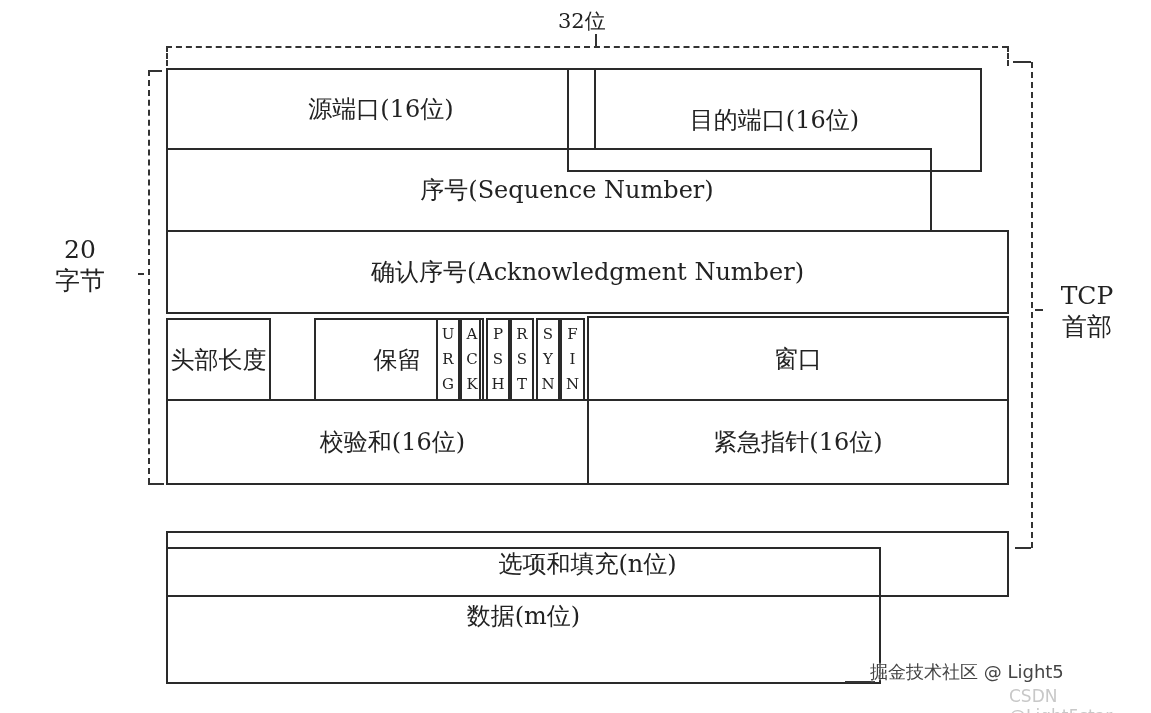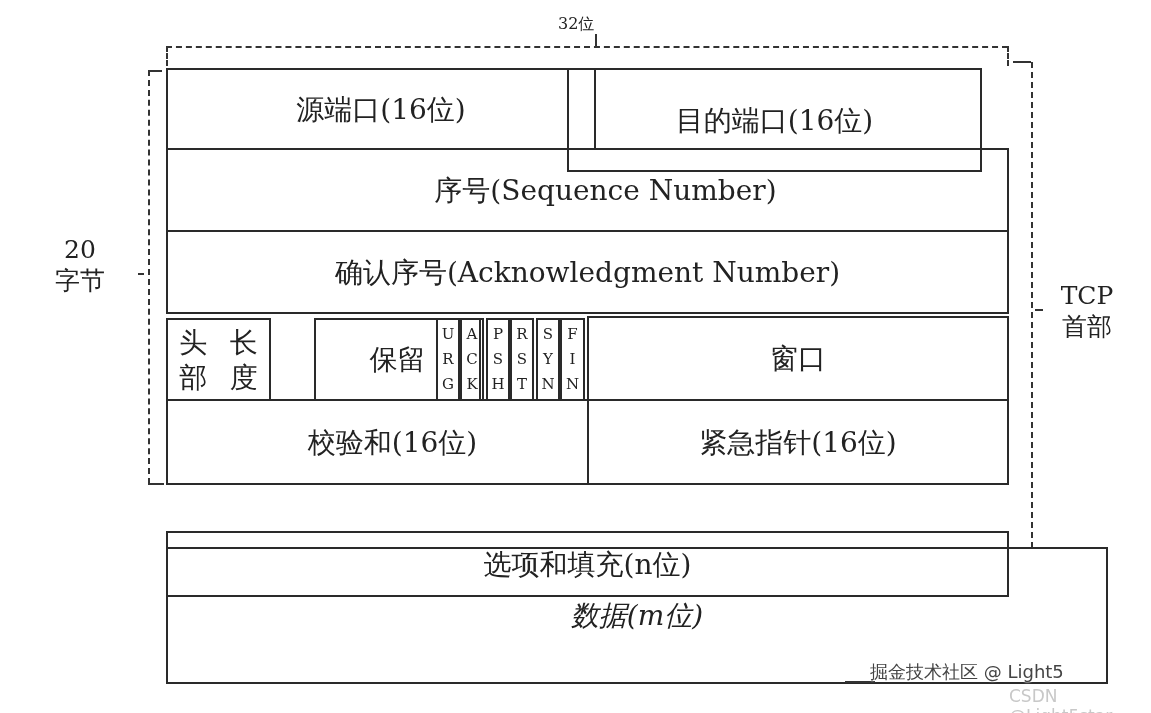--- a/index.html
+++ b/index.html
@@ -1,36 +1,36 @@
 <!DOCTYPE html>
 <html><head>
   <meta charset="utf-8">
   <style>
     html, body { margin: 0; padding: 0; background: #ffffff; }
     body { width: 1151px; height: 713px; position: relative; overflow: hidden;
            font-family: "DejaVu Serif", "Liberation Serif", serif; color: #222; }
     .cell { position: absolute; box-sizing: border-box; border: 2px solid #2a2a2a;
             display: flex; align-items: center; justify-content: center;
-            font-size: 28px; text-align: center; line-height: 1.25; }
+            font-size: 24px; text-align: right; line-height: 1.25; }
     .flag { position: absolute; box-sizing: border-box; border: 2px solid #2a2a2a;
             display: flex; flex-direction: column; align-items: center; justify-content: space-around;
             font-size: 15px; line-height: 1; padding: 2px 0; }
     .flag span { display: block; }
     .label { position: absolute; font-size: 25px; text-align: center; line-height: 1.25; }
     .dash-h { position: absolute; height: 0; border-top: 2px dashed #333; }
     .dash-v { position: absolute; width: 0; border-left: 2px dashed #333; }
     .tick { position: absolute; background: #333; }
     .wm1 { position: absolute; font-family: "DejaVu Sans", sans-serif; font-size: 18px; color: #444;
            text-shadow: 0 0 2px #fff, 0 0 2px #fff; }
     .wm2 { position: absolute; font-family: "DejaVu Sans", sans-serif; font-size: 17px; color: #c8c8c8; margin-left: 47px; }
   </style>
 </head>
 <body>
 
-<div class="label" style="left:558px; top:14px; font-size:16px;">32位</div>
+<div class="label" style="left:558px; top:8px; font-size:21px;">32位</div>
 <div class="tick" style="left:595px; top:34px; width:2px; height:12px;"></div>
 <div class="dash-h" style="left:166px; top:46px; width:842px;"></div>
 <div class="dash-v" style="left:166px; top:46px; height:20px;"></div>
 <div class="dash-v" style="left:1007px; top:46px; height:20px;"></div>
 
 <div class="dash-v" style="left:148px; top:70px; height:414px;"></div>
 <div class="tick" style="left:148px; top:70px; width:14px; height:2px;"></div>
 <div class="tick" style="left:138px; top:273px; width:6px; height:2px;"></div>
 <div class="tick" style="left:148px; top:483px; width:16px; height:2px;"></div>
 <div class="label" style="left:44px; top:234px; width:72px;">
@@ -43,21 +43,21 @@
 <div class="tick" style="left:1035px; top:309px; width:8px; height:2px;"></div>
 <div class="tick" style="left:1015px; top:547px; width:16px; height:2px;"></div>
 <div class="label" style="left:1052px; top:280px; width:70px;">
   <div>TCP</div>
   <div>首部</div>
 </div>
 
 <div class="cell" style="left:166px; top:68px; width:430px; height:82px;">源端口(16位)</div>
 <div class="cell" style="left:567px; top:68px; width:415px; height:104px;">目的端口(16位)</div>
 
-<div class="cell" style="left:166px; top:148px; width:843px; height:84px;padding-left:36px;">序号(Sequence Number)</div>
+<div class="cell" style="left:166px; top:148px; width:766px; height:84px;padding-left:36px;">序号(Sequence Number)</div>
 
 <div class="cell" style="left:166px; top:230px; width:843px; height:84px;">确认序号(Acknowledgment Number)</div>
 
 <div class="cell" style="left:166px; top:318px; width:105px; height:83px; ">
   <div>头部</div>
   <div>长度</div>
 </div>
 <div class="cell" style="left:269px; top:318px; width:167px; height:83px;margin-left:45px;">保留</div>
 
 <div class="flag" style="left:436px; top:318px; width:24px; height:83px;">
@@ -90,17 +90,17 @@
   <span>I</span>
   <span>N</span>
 </div>
 <div class="cell" style="left:587px; top:316px; width:422px; height:85px;">窗口</div>
 
 <div class="cell" style="left:166px; top:399px; width:423px; height:86px;padding-left:30px;">校验和(16位)</div>
 <div class="cell" style="left:587px; top:399px; width:422px; height:86px;">紧急指针(16位)</div>
 
 <div class="cell" style="left:166px; top:483px; width:843px; height:66px;margin-top:48px;">选项和填充(n位)</div>
 
-<div class="cell" style="left:166px; top:547px; width:942px; height:137px;font-style:italic;">数据(m位)</div>
+<div class="cell" style="left:166px; top:547px; width:715px; height:137px;">数据(m位)</div>
 
 <div class="tick" style="left:845px; top:681px; width:30px; height:2px;"></div>
 <div class="wm1" style="left:870px; top:660px;">掘金技术社区 @ Light5</div>
 <div class="wm2" style="left:962px; top:686px;">CSDN @Light5star</div>
 
 </body></html>

